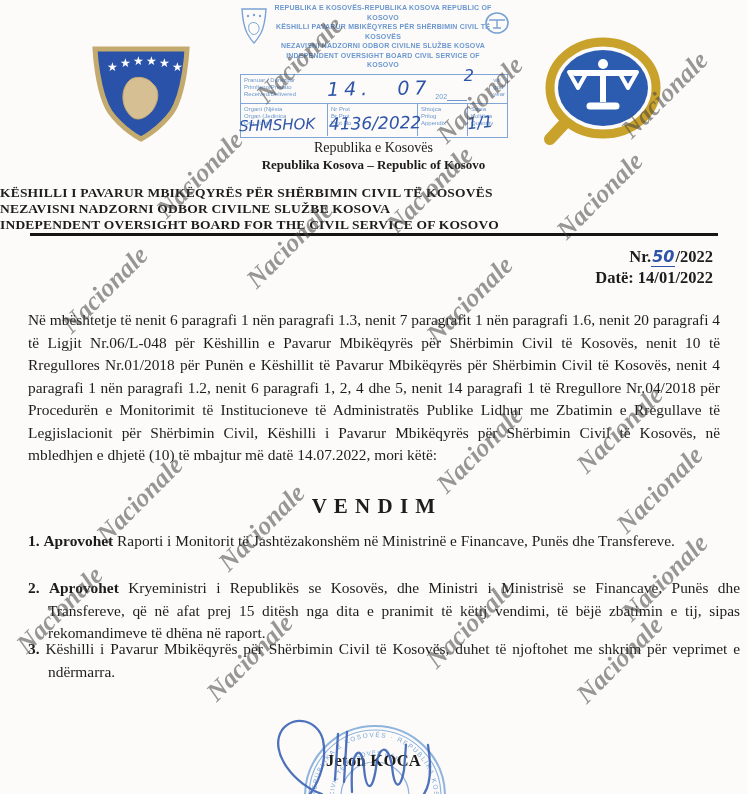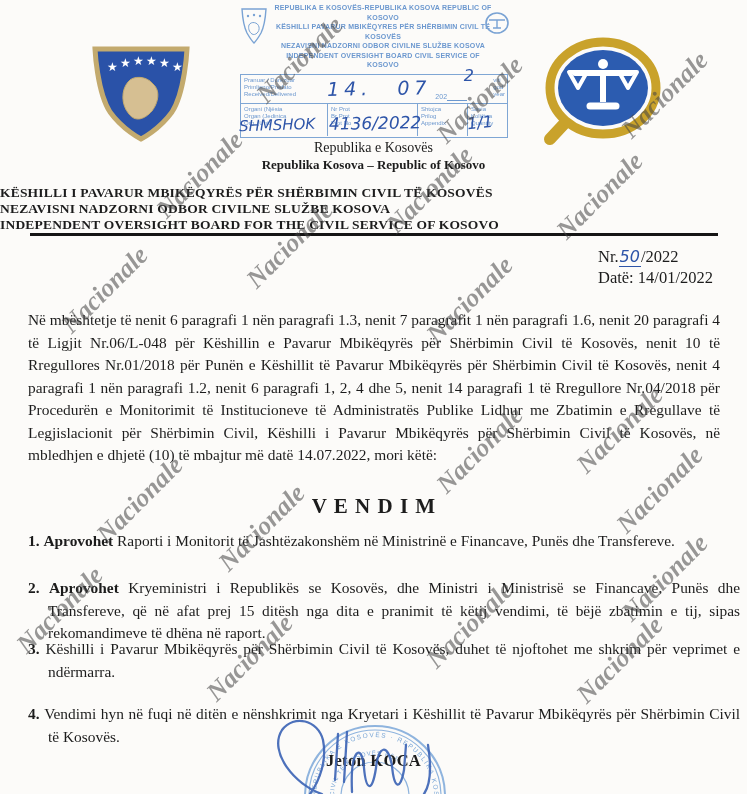--- a/index.html
+++ b/index.html
@@ -45,21 +45,21 @@
   .emblem-right{position:absolute;left:538px;top:36px;z-index:2;}
   
   .title1{position:absolute;top:140px;left:0;width:100%;text-align:center;
     font-size:14px;font-weight:normal;z-index:2;}
   .title2{position:absolute;top:157px;left:0;width:100%;text-align:center;
     font-size:13px;font-weight:bold;z-index:2;}
   .inst{position:absolute;top:185px;left:0;width:100%;text-align:left;
     font-size:13.5px;font-weight:bold;line-height:16px;z-index:2;letter-spacing:.2px;}
   .rule{position:absolute;top:233px;left:30px;width:688px;height:3px;background:#151515;z-index:2;}
   
-  .meta{position:absolute;top:246px;right:34px;font-size:16.5px;line-height:21px;z-index:2;}
+  .meta{position:absolute;top:246px;right:34px;text-align:right;font-size:16.5px;line-height:21px;z-index:2;font-weight:bold;}
   .meta .hw-nr{font-family:"DejaVu Sans",sans-serif;font-style:italic;color:#2d54a8;
     border-bottom:1.5px solid #2d54a8;font-size:16px;padding:0 1px;}
   
   .blk{position:absolute;left:28px;width:692px;font-size:15.4px;line-height:22.5px;z-index:2;}
   .intro{top:309px;text-align:justify;}
   .vendim{top:495px;text-align:center;font-weight:bold;font-size:21px;letter-spacing:1px;}
   .item{text-align:justify;padding-left:20px;text-indent:-20px;}
   .i1{top:530px;} .i2{top:577px;} .i3{top:638px;} .i4{top:703px;}
   .b{font-weight:bold;}
   .num{font-weight:bold;}
@@ -204,23 +204,20 @@
 
   <div class="blk item i1">
     <span class="num">1.</span>&nbsp;<span class="b">Aprovohet</span><span> Raporti i Monitorit të Jashtëzakonshëm në Ministrinë e Financave, Punës dhe Transfereve.</span>
   </div>
   <div class="blk item i2">
     <span class="num">2.</span>&nbsp;<span class="b">Aprovohet</span><span> Kryeministri i Republikës se Kosovës, dhe Ministri i Ministrisë se Financave, Punës dhe Transfereve, që në afat prej 15 ditësh nga dita e pranimit të këtij vendimi, të bëjë zbatimin e tij, sipas rekomandimeve të dhëna në raport.</span>
   </div>
   <div class="blk item i3">
     <span class="num">3.</span>&nbsp;<span>Këshilli i Pavarur Mbikëqyrës për Shërbimin Civil të Kosovës, duhet të njoftohet me shkrim për veprimet e ndërmarra.</span>
   </div>
-  <div class="blk item i4">
-    <span class="num">4.</span>&nbsp;<span>Vendimi hyn në fuqi në ditën e nënshkrimit nga Kryetari i Këshillit të Pavarur Mbikëqyrës për Shërbimin Civil të Kosovës.</span>
-  </div>
 
   <svg class="round-stamp" width="200" height="84" viewBox="0 0 200 84">
     <defs>
       <path id="arcOuter" d="M 38,86 A 59,59 0 1 1 156,86"></path>
       <path id="arcInner" d="M 56,86 A 41,41 0 1 1 138,86"></path>
     </defs>
     <circle cx="97" cy="86" r="70" fill="none" stroke="#8fb4de" stroke-width="2"></circle>
     <circle cx="97" cy="86" r="66" fill="none" stroke="#8fb4de" stroke-width="1.2"></circle>
     <circle cx="97" cy="86" r="34" fill="none" stroke="#8fb4de" stroke-width="1.2"></circle>
     <text font-size="6.5" fill="#7ba7d7" letter-spacing="1.5" font-family="Liberation Sans,sans-serif">

